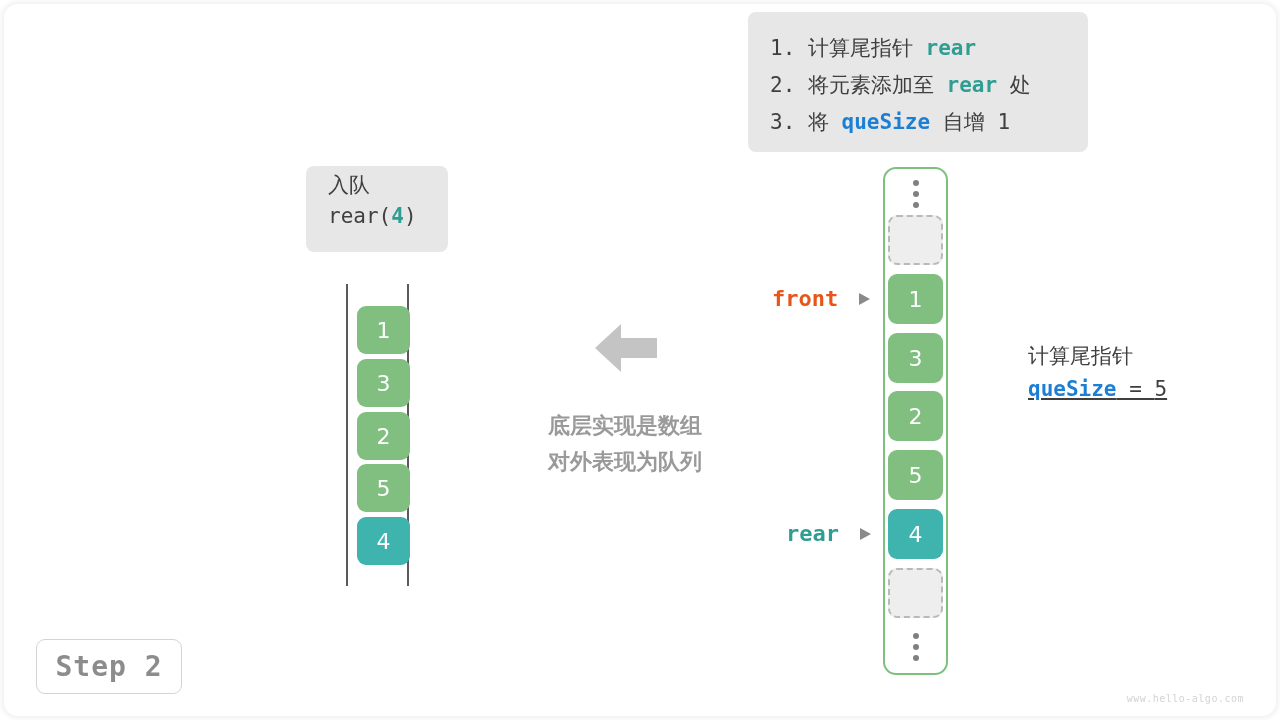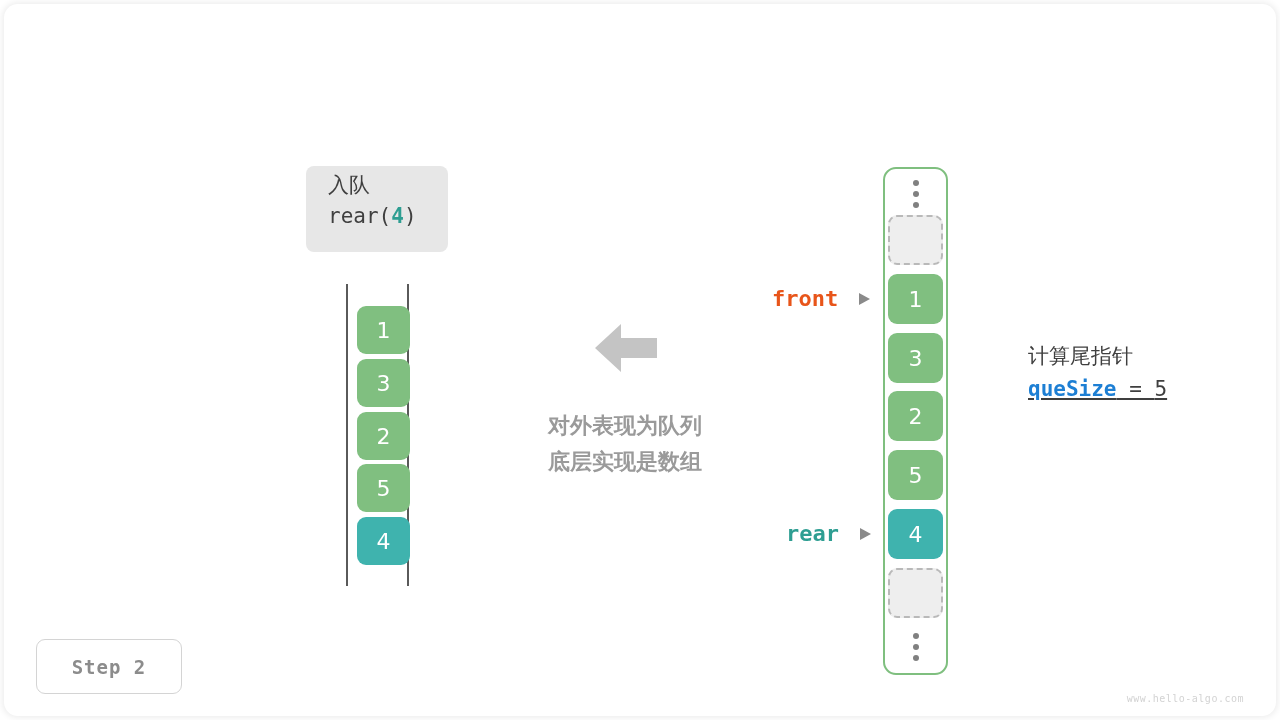--- a/index.html
+++ b/index.html
@@ -203,21 +203,21 @@
     position: absolute;
     left: 36px; top: 639px;
     width: 146px; height: 55px;
     border: 1px solid #d4d4d4;
     border-radius: 9px;
     background: #ffffff;
     display: flex;
     align-items: center;
     justify-content: center;
     font-family: "DejaVu Sans Mono", "Liberation Mono", monospace;
-    font-size: 19px;
+    font-size: 28px;
     font-weight: bold;
     color: #8c8c8c;
     letter-spacing: 1px;
     box-sizing: border-box;
   }
 
   
   #watermark {
     position: absolute;
     right: 36px; bottom: 16px;
@@ -226,42 +226,47 @@
     color: #d3d3d3;
     letter-spacing: 0.5px;
   }
 </style>
 </head>
 <body>
 
 <div id="canvas">
   <div id="frame"></div>
 
+  <div class="gray-box" id="steps-panel">
+    <div class="step-line"><span>1. 计算尾指针 </span><span class="kw-teal">rear</span><span></span></div>
+    <div class="step-line"><span>2. 将元素添加至 </span><span class="kw-teal">rear</span><span> 处</span></div>
+    <div class="step-line"><span>3. 将 </span><span class="kw-blue">queSize</span><span> 自增 1</span></div>
+  </div>
 
   <div class="gray-box" id="push-box">
     <div class="push-cn">入队</div>
     <div class="push-code"><span>rear(</span><span class="num-teal">4</span><span>)</span></div>
   </div>
 
   <div id="left-queue">
     <div class="rail" id="rail-left"></div>
     <div class="rail" id="rail-right"></div>
     <div class="cell cell-green" style="top:22px;">1</div>
     <div class="cell cell-green" style="top:75px;">3</div>
     <div class="cell cell-green" style="top:128px;">2</div>
     <div class="cell cell-green" style="top:180px;">5</div>
     <div class="cell cell-teal" style="top:233px;">4</div>
   </div>
 
   <svg id="big-arrow" viewBox="0 0 62 56">
     <path d="M0 28 L26 4 L26 18 L62 18 L62 38 L26 38 L26 52 Z" fill="#c4c4c4"></path>
   </svg>
   <div id="center-caption">
+    <div>底层实现是数组</div>
     <div>对外表现为队列</div>
-    <div>底层实现是数组</div>
   </div>
 
   <div id="array-frame"></div>
 
   <div class="dots" style="top:173px;">
     <div class="dot"></div>
     <div class="dot"></div>
     <div class="dot"></div>
   </div>
 

